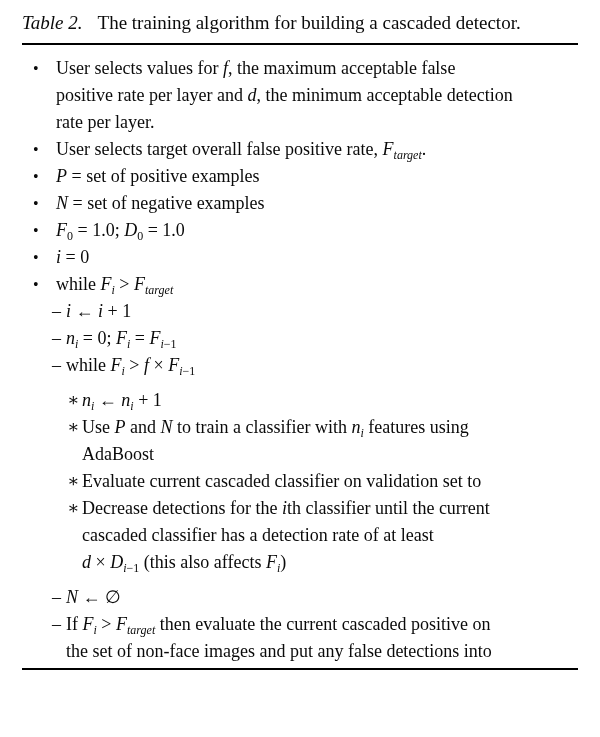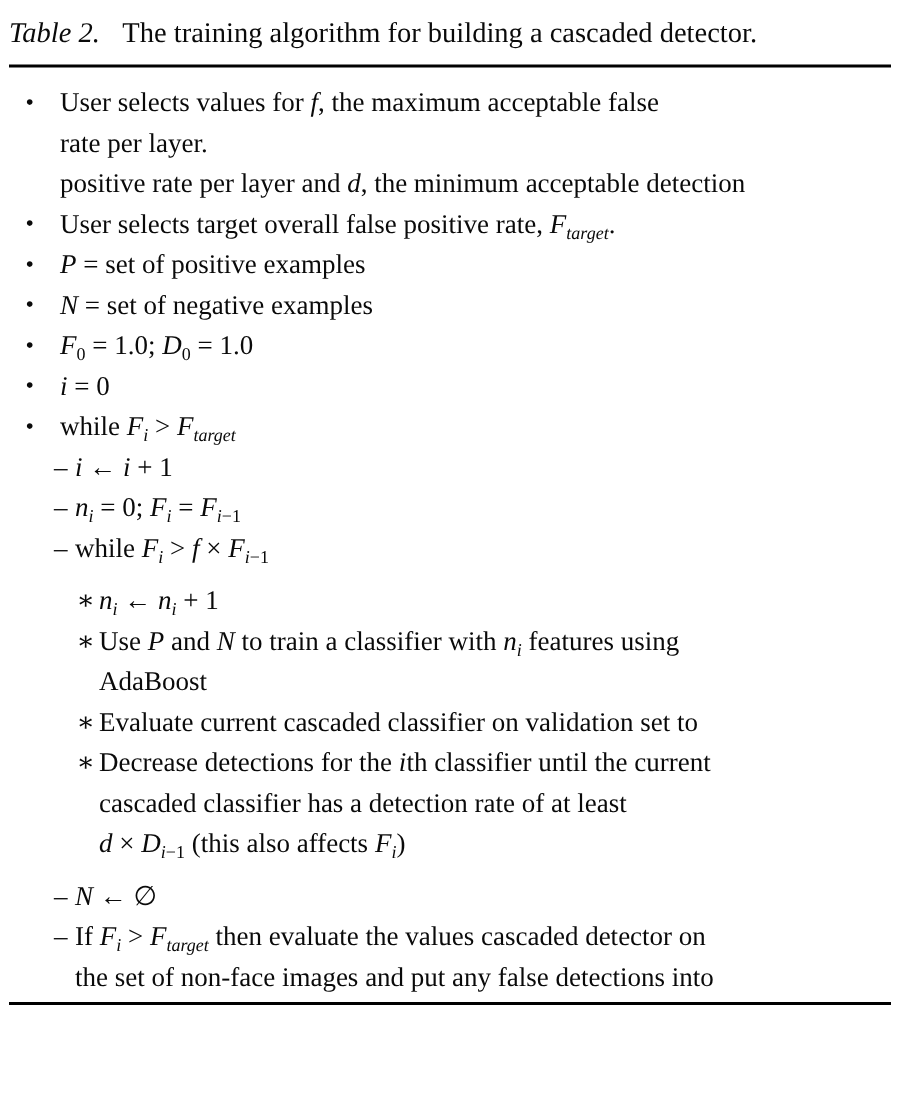--- a/index.html
+++ b/index.html
@@ -7,21 +7,21 @@
     padding: 0;
     width: 600px;
     height: 737px;
     background: #ffffff;
     overflow: hidden;
   }
   .doc {
     width: 600px;
     height: 737px;
     box-sizing: border-box;
-    padding: 0 6px;
+    padding: 0 22px;
     color: #0a0a0a;
     font-family: "Liberation Serif", "DejaVu Serif", serif;
   }
   .caption {
     padding-top: 9px;
     font-size: 19px;
     line-height: 27px;
     white-space: nowrap;
   }
   .cap-label {
@@ -72,22 +72,22 @@
 
 <div class="doc">
   <div class="caption">
     <span class="cap-label">Table 2.</span><span class="cap-text">The training algorithm for building a cascaded detector.</span>
   </div>
   <div class="rule top"></div>
   <div class="content">
       <div class="item lv1">
         <span class="marker">•</span>
         <div class="line"><span class="r">User selects values for </span><span class="i">f</span><span class="r">, the maximum acceptable false</span></div>
+        <div class="line"><span class="r">positive rate per layer and </span><span class="i">d</span><span class="r">, the minimum acceptable detection</span></div>
         <div class="line"><span class="r">rate per layer.</span></div>
-        <div class="line"><span class="r">positive rate per layer and </span><span class="i">d</span><span class="r">, the minimum acceptable detection</span></div>
       </div>
       <div class="item lv1">
         <span class="marker">•</span>
         <div class="line"><span class="r">User selects target overall false positive rate, </span><span class="i">F</span><span class="subi">target</span><span class="r">.</span></div>
       </div>
       <div class="item lv1">
         <span class="marker">•</span>
         <div class="line"><span class="i">P</span><span class="r"> = set of positive examples</span></div>
       </div>
       <div class="item lv1">
@@ -136,18 +136,18 @@
         <div class="line"><span class="r">Decrease detections for the </span><span class="i">i</span><span class="r">th classifier until the current</span></div>
         <div class="line"><span class="r">cascaded classifier has a detection rate of at least</span></div>
         <div class="line"><span class="i">d</span><span class="r"> × </span><span class="i">D</span><span class="subi">i</span><span class="sub">−1</span><span class="r"> (this also affects </span><span class="i">F</span><span class="subi">i</span><span class="r">)</span></div>
       </div>
       <div class="item lv2 gap">
         <span class="marker">–</span>
         <div class="line"><span class="i">N</span><span class="r"> ← ∅</span></div>
       </div>
       <div class="item lv2">
         <span class="marker">–</span>
-        <div class="line"><span class="r">If </span><span class="i">F</span><span class="subi">i</span><span class="r"> &gt; </span><span class="i">F</span><span class="subi">target</span><span class="r"> then evaluate the values cascaded detector on</span></div>
+        <div class="line"><span class="r">If </span><span class="i">F</span><span class="subi">i</span><span class="r"> &gt; </span><span class="i">F</span><span class="subi">target</span><span class="r"> then evaluate the current cascaded positive on</span></div>
         <div class="line"><span class="r">the set of non-face images and put any false detections into</span></div>
       </div>
     </div>
   <div class="rule bottom"></div>
 </div>
 
 </body></html>

